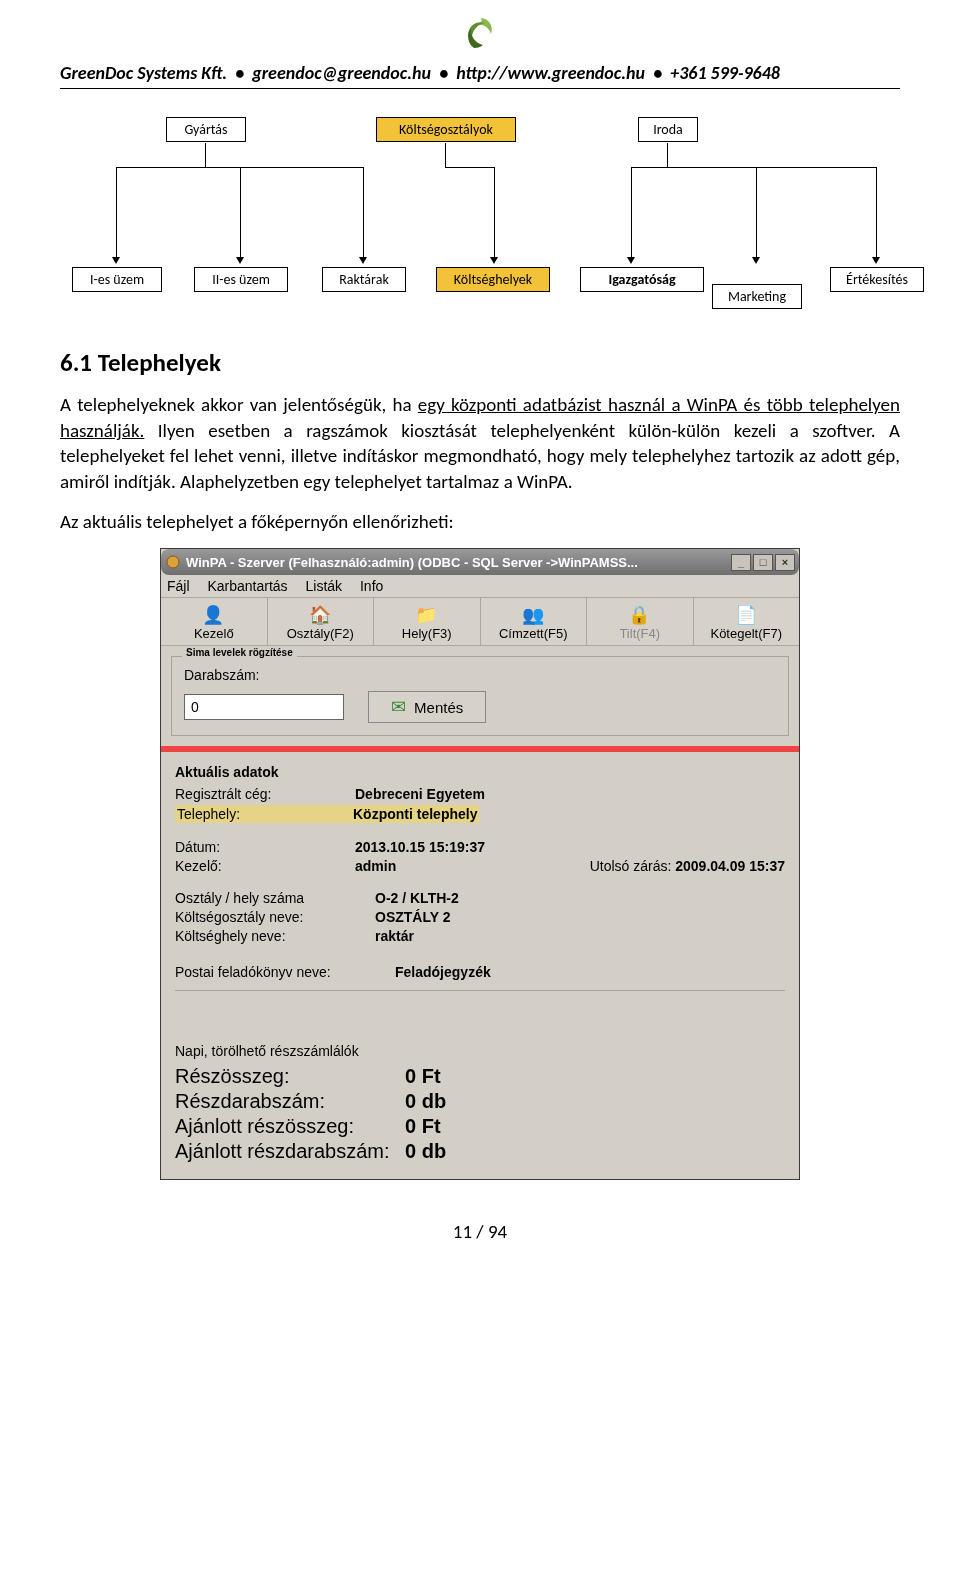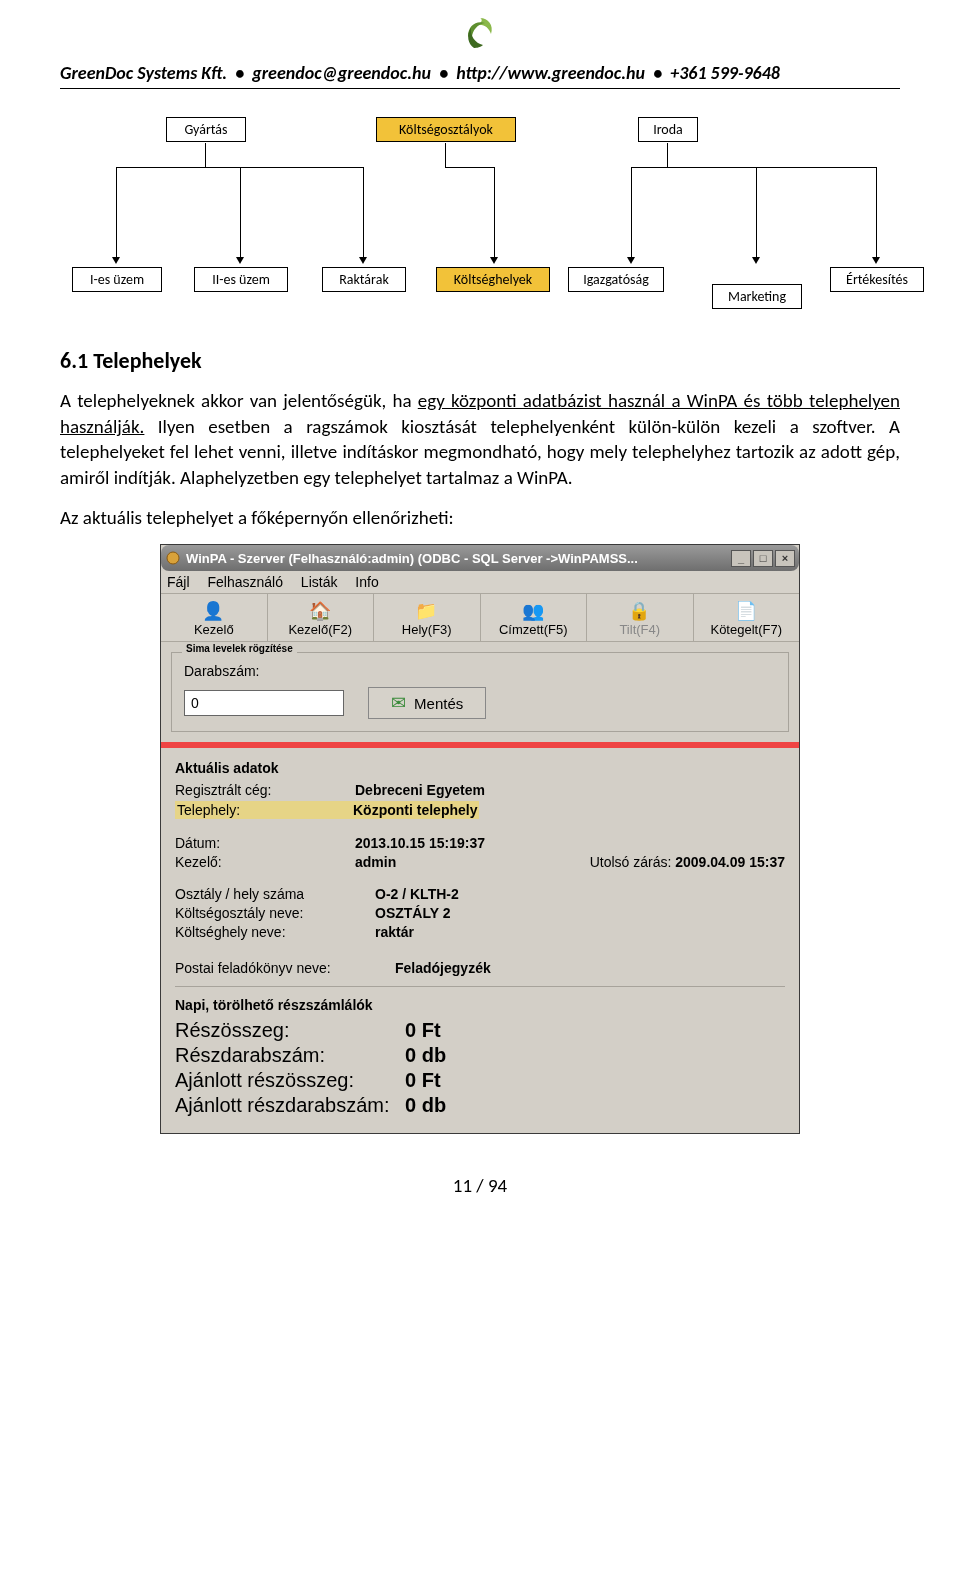--- a/index.html
+++ b/index.html
@@ -48,21 +48,21 @@
   .oc-line { position: absolute; background: #000; }
   .arrow-v {
     position:absolute;
     width:0; height:0;
     border-left:4px solid transparent;
     border-right:4px solid transparent;
     border-top:7px solid #000;
   }
   
   .section-title {
-    font-size: 22px;
+    font-size: 25px;
     font-weight: bold;
     color: #000;
     margin: 36px 0 14px 0;
     font-family: Calibri, Arial, sans-serif;
   }
   .para {
     font-size: 19px;
     line-height: 1.35;
     text-align: justify;
     margin: 0 0 14px 0;
@@ -158,21 +158,21 @@
   .aktual .title { font-weight:bold; margin:6px 0 6px 0;}
   .kv { display:flex; margin:3px 0; font-size:14px;}
   .kv .k { width:180px; }
   .kv .v { font-weight:bold; }
   .kv.split .v2 { margin-left:auto; }
   .highlight-row { background:#e6d486; display:inline-block; padding:1px 2px;}
   .subsection {
     border-top:1px solid #a7a39b;
     margin-top:10px; padding-top:10px;
   }
-  .subsection .sub-title{ font-weight:bold; margin-bottom:6px;}
+  .subsection .sub-title{ font-weight:normal; margin-bottom:6px;margin-top:42px;}
   .kv2 { display:flex; margin:2px 0; font-size:20px; }
   .kv2 .k { width:230px;}
   .kv2 .v { font-weight:bold;}
   .footer {
     text-align:center;
     font-size:19px;
     margin-top:40px;
   }
 </style>
 </head>
@@ -201,21 +201,21 @@
   <div class="orgchart">
 
     <div class="oc-box" style="left:100px; top:0; width:80px;">Gyártás</div>
     <div class="oc-box hl" style="left:310px; top:0; width:140px;">Költségosztályok</div>
     <div class="oc-box" style="left:572px; top:0; width:60px;">Iroda</div>
 
     <div class="oc-box" style="left:6px; top:150px; width:90px;">I-es üzem</div>
     <div class="oc-box" style="left:128px; top:150px; width:94px;">II-es üzem</div>
     <div class="oc-box" style="left:256px; top:150px; width:84px;">Raktárak</div>
     <div class="oc-box hl" style="left:370px; top:150px; width:114px;">Költséghelyek</div>
-    <div class="oc-box" style="left:502px; top:150px; width:96px;">Igazgatóság</div>
+    <div class="oc-box" style="left:514px; top:150px; width:124px;font-weight:bold;">Igazgatóság</div>
     <div class="oc-box" style="left:646px; top:167px; width:90px;">Marketing</div>
     <div class="oc-box" style="left:764px; top:150px; width:94px;">Értékesítés</div>
 
     <div class="oc-line" style="left:139px; top:26px; width:1px; height:24px;"></div>
     <div class="oc-line" style="left:50px; top:50px; width:248px; height:1px;"></div>
     <div class="oc-line" style="left:50px; top:50px; width:1px; height:92px;"></div>
     <div class="arrow-v" style="left:46px; top:140px;"></div>
     <div class="oc-line" style="left:174px; top:50px; width:1px; height:92px;"></div>
     <div class="arrow-v" style="left:170px; top:140px;"></div>
     <div class="oc-line" style="left:297px; top:50px; width:1px; height:92px;"></div>
@@ -252,27 +252,27 @@
       </span>
       <span>WinPA - Szerver (Felhasználó:admin)  (ODBC - SQL Server -&gt;WinPAMSS...</span>
       <div class="titlebar-buttons">
         <div class="tb-btn">_</div>
         <div class="tb-btn">□</div>
         <div class="tb-btn">×</div>
       </div>
     </div>
     <div class="menubar">
       <span>Fájl</span>
-      <span>Felhasználó</span>
+      <span>Karbantartás</span>
       <span>Listák</span>
       <span>Info</span>
     </div>
     <div class="toolbar">
       <div class="toolbtn"><span class="ti">👤</span><span>Kezelő</span></div>
-      <div class="toolbtn"><span class="ti">🏠</span><span>Kezelő(F2)</span></div>
+      <div class="toolbtn"><span class="ti">🏠</span><span>Osztály(F2)</span></div>
       <div class="toolbtn"><span class="ti">📁</span><span>Hely(F3)</span></div>
       <div class="toolbtn"><span class="ti">👥</span><span>Címzett(F5)</span></div>
       <div class="toolbtn dis"><span class="ti">🔒</span><span>Tilt(F4)</span></div>
       <div class="toolbtn"><span class="ti">📄</span><span>Kötegelt(F7)</span></div>
     </div>
 
     <div class="fieldset">
       <div class="legend">Sima levelek rögzítése</div>
       <div style="margin-bottom:8px;">Darabszám:</div>
       <div class="row-flex">

